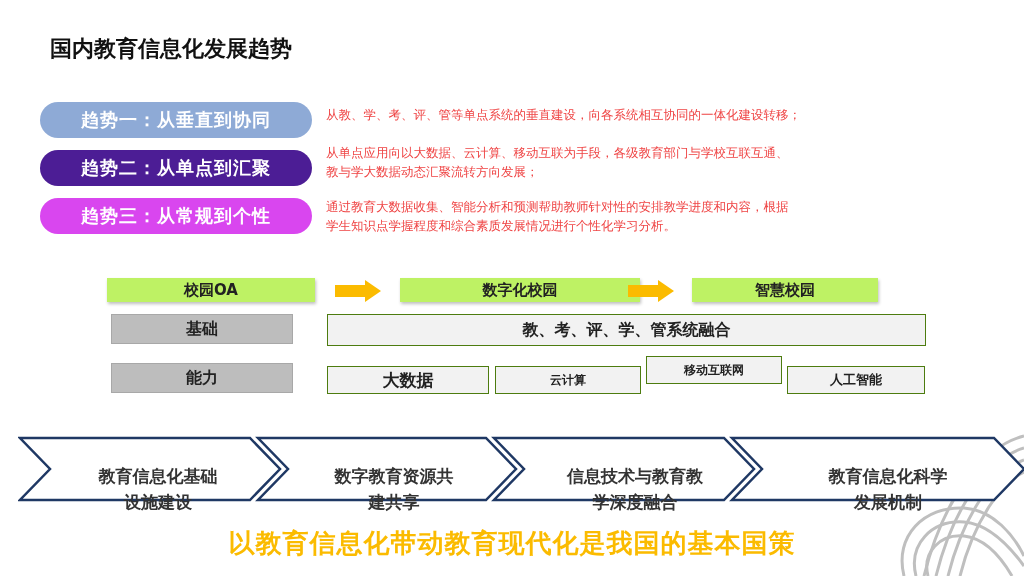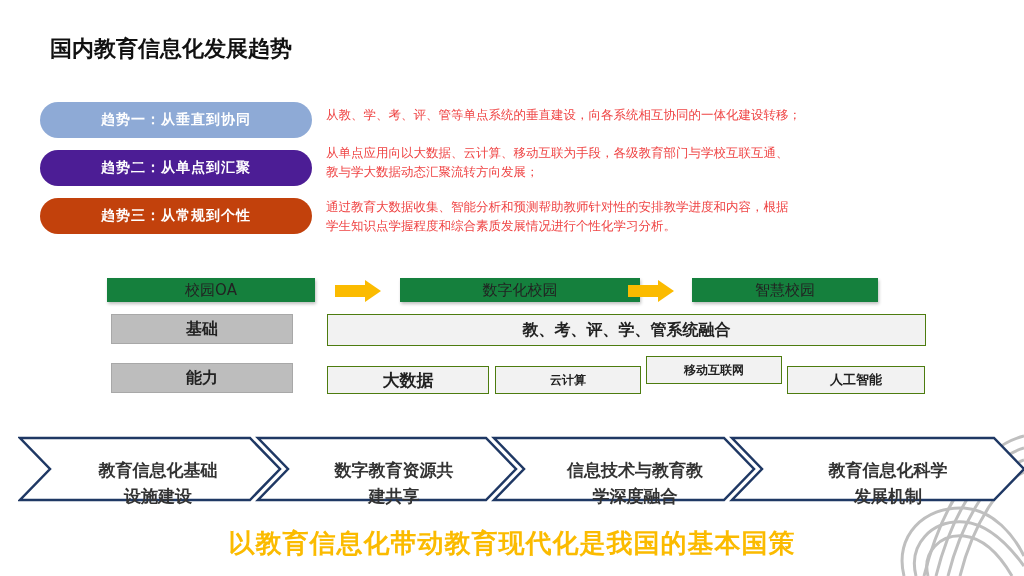--- a/index.html
+++ b/index.html
@@ -1,34 +1,34 @@
 <!DOCTYPE html>
 <html><head>
 <meta charset="utf-8">
 <style>
   html, body { margin:0; padding:0; }
   body { width:1024px; height:576px; background:#ffffff; position:relative; overflow:hidden;
          font-family:"DejaVu Sans","Liberation Sans",sans-serif; }
   .title { position:absolute; left:50px; top:34px; font-size:22px; font-weight:bold; color:#111; letter-spacing:0px; }
 
   .trend-pill { position:absolute; left:40px; width:272px; height:36px; border-radius:18px; color:#fff;
-                font-weight:bold; font-size:14px; display:flex; align-items:center; justify-content:center; letter-spacing:1px; }
+                font-weight:bold; font-size:18px; display:flex; align-items:center; justify-content:center; letter-spacing:1px; }
   .trend-desc { position:absolute; left:326px; width:650px; font-size:12.5px; color:#ef4444; line-height:19px; }
 
-  .ybox { position:absolute; top:278px; height:24px; background:#15803d; box-shadow:1px 2px 3px rgba(0,0,0,0.25);
-          font-weight:normal; font-size:15px; color:#222; display:flex; align-items:center; justify-content:center; }
+  .ybox { position:absolute; top:278px; height:24px; background:#bef264; box-shadow:1px 2px 3px rgba(0,0,0,0.25);
+          font-weight:bold; font-size:15px; color:#222; display:flex; align-items:center; justify-content:center; }
   .yarrow { position:absolute; top:280px; width:46px; height:22px; }
 
   .grey-label { position:absolute; left:111px; width:180px; height:28px; background:#bdbdbd; border:1px solid #a8a8a8;
                 font-weight:bold; font-size:16px; color:#222; display:flex; align-items:center; justify-content:center; }
   .light-box { position:absolute; background:#f2f2f2; border:1px solid #4d7c0f; display:flex; align-items:center; justify-content:center;
                color:#222; font-weight:bold; }
 
   .chev-wrap { position:absolute; left:18px; top:436px; width:1010px; height:66px; }
-  .chev-text { position:absolute; top:8px; height:78px; display:flex; flex-direction:column; align-items:center; justify-content:center;
+  .chev-text { position:absolute; top:14px; height:78px; display:flex; flex-direction:column; align-items:center; justify-content:center;
                font-weight:bold; font-size:17px; color:#333; line-height:26px; text-align:center; }
 
   .slogan { position:absolute; left:0; width:1024px; top:526px; text-align:center; font-size:26px; font-weight:bold; color:#fbbb00; letter-spacing:1px; }
   .deco { position:absolute; right:0; bottom:0; }
 </style>
 </head>
 <body>
 
 <div class="title">国内教育信息化发展趋势</div>
 
@@ -36,21 +36,21 @@
 <div class="trend-desc" style="top:105px;">
   <div>从教、学、考、评、管等单点系统的垂直建设，向各系统相互协同的一体化建设转移；</div>
 </div>
 
 <div class="trend-pill" style="top:150px;background:#4c1d95;">趋势二：从单点到汇聚</div>
 <div class="trend-desc" style="top:143px;">
   <div>从单点应用向以大数据、云计算、移动互联为手段，各级教育部门与学校互联互通、</div>
   <div>教与学大数据动态汇聚流转方向发展；</div>
 </div>
 
-<div class="trend-pill" style="top:198px;background:#c2410c;">趋势三：从常规到个性</div>
+<div class="trend-pill" style="top:198px;background:#d946ef;">趋势三：从常规到个性</div>
 <div class="trend-desc" style="top:197px;">
   <div>通过教育大数据收集、智能分析和预测帮助教师针对性的安排教学进度和内容，根据</div>
   <div>学生知识点学握程度和综合素质发展情况进行个性化学习分析。</div>
 </div>
 
 <div class="ybox" style="left:107px;width:208px;">校园OA</div>
 <svg class="yarrow" style="left:335px;" viewBox="0 0 46 22">
   <polygon points="0,5 30,5 30,0 46,11 30,22 30,17 0,17" fill="#fbbb00"></polygon>
 </svg>
 <div class="ybox" style="left:400px;width:240px;">数字化校园</div>

